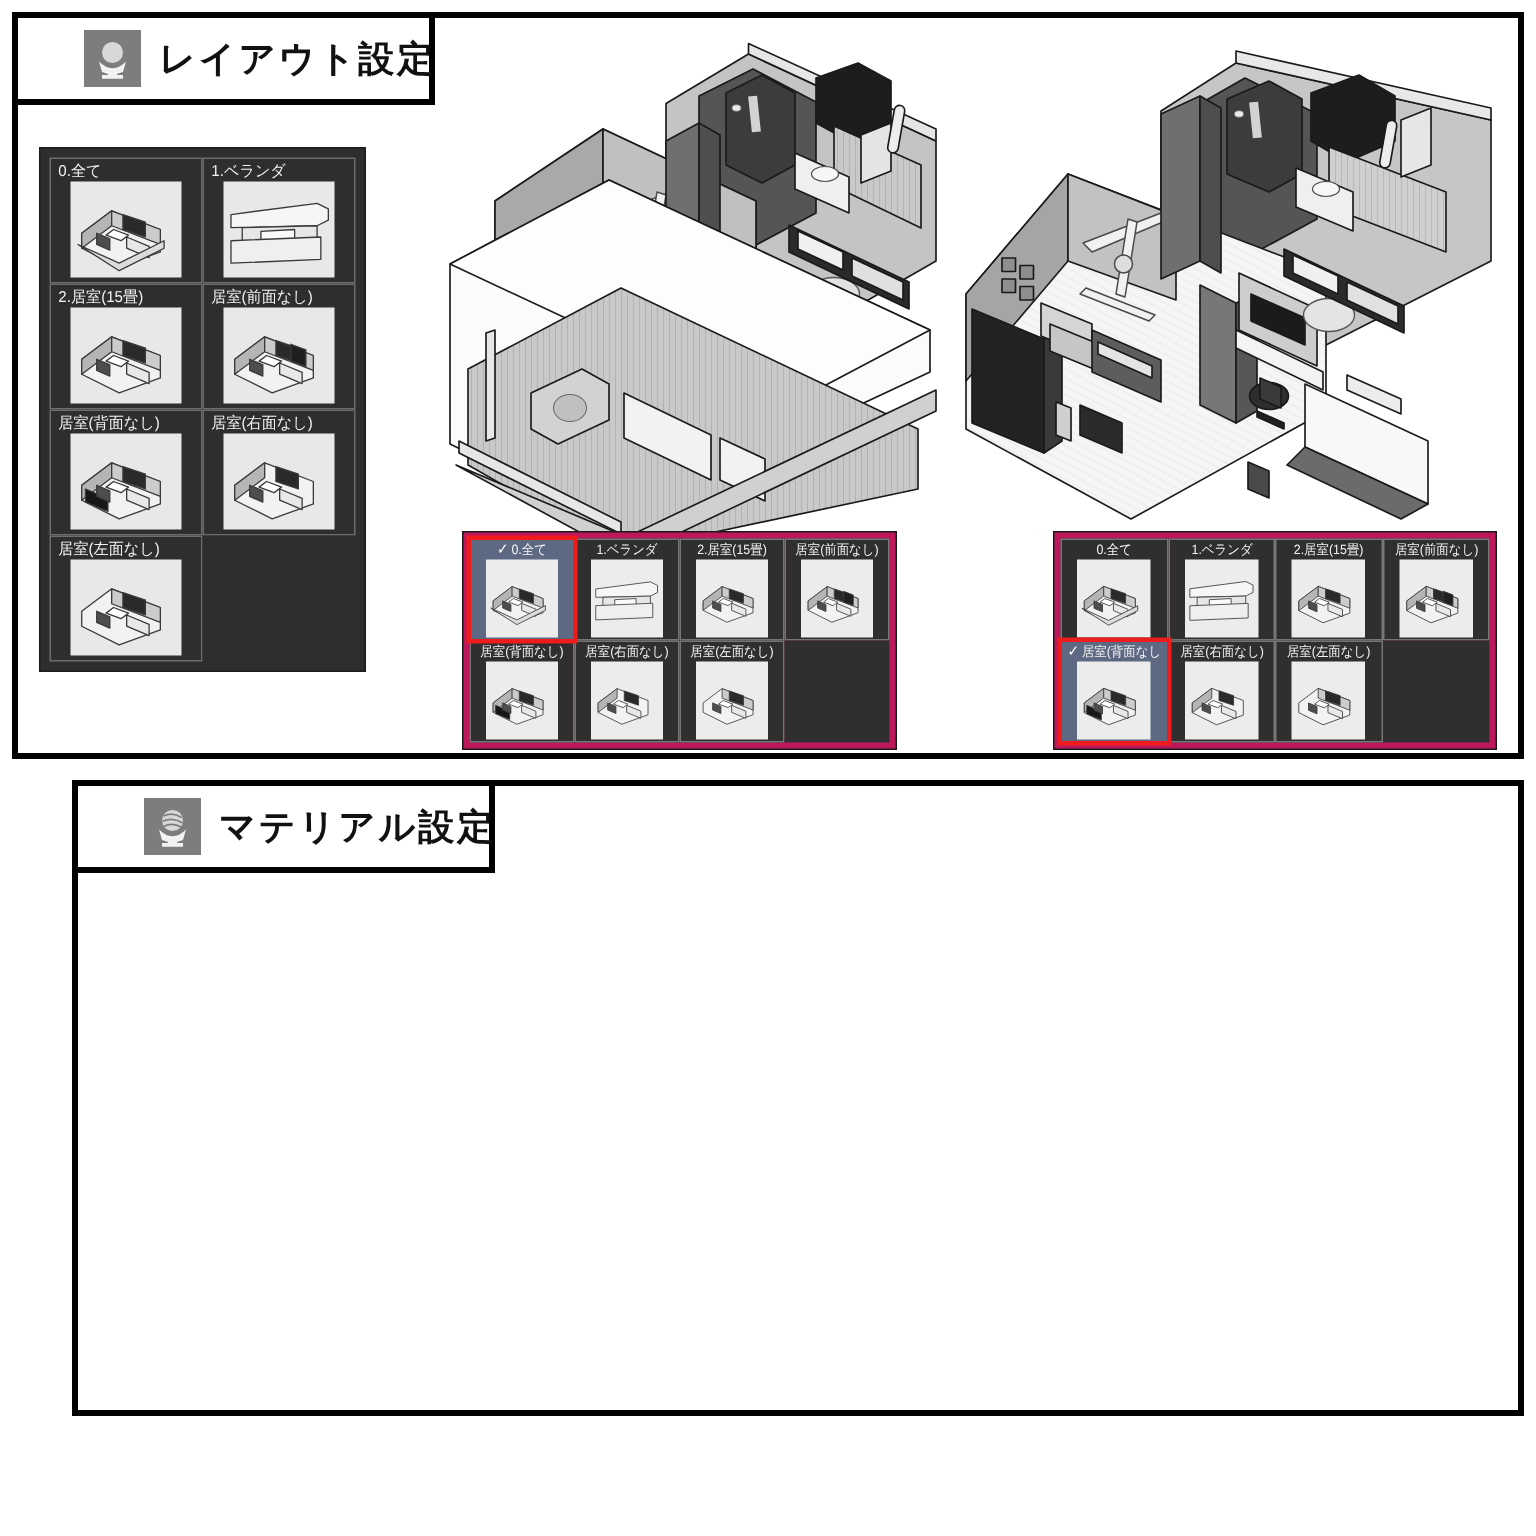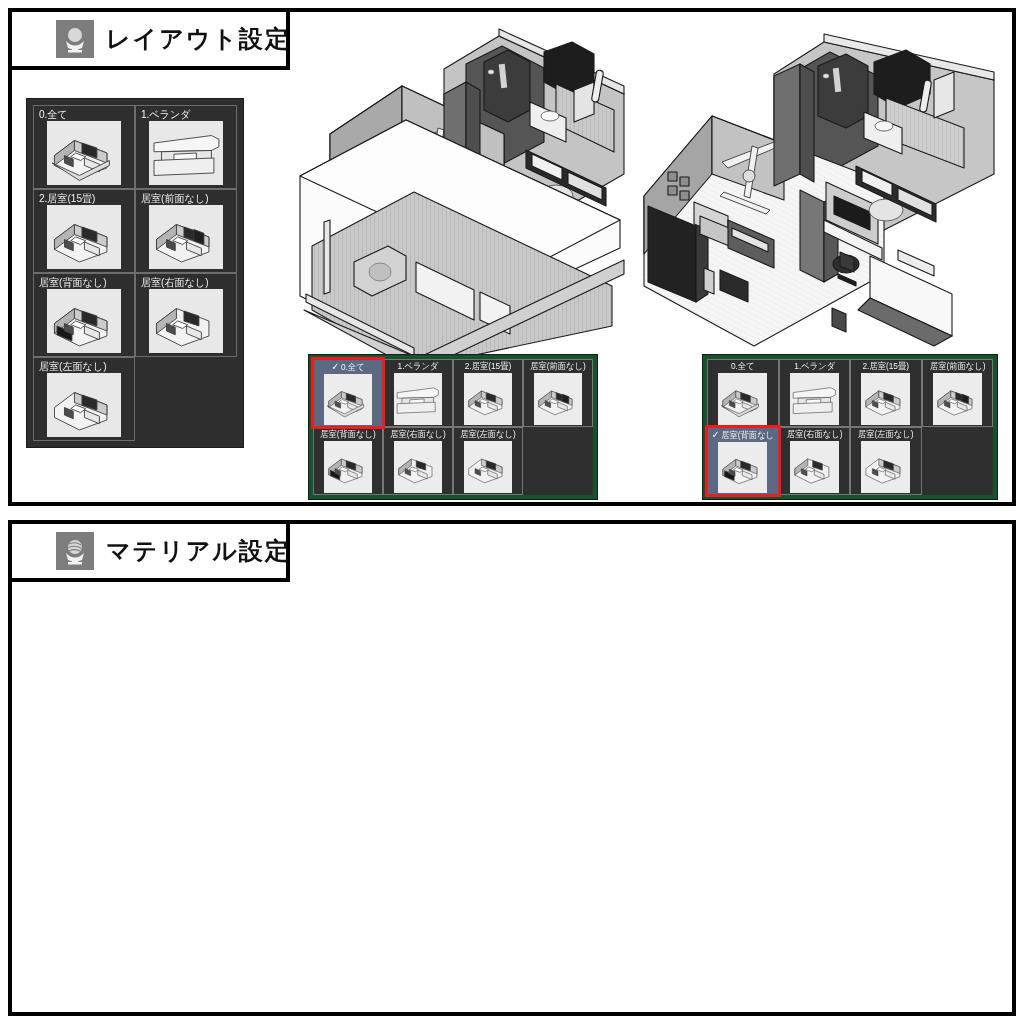--- a/index.html
+++ b/index.html
@@ -15,21 +15,21 @@
 
   
   .panel{
     position:absolute;
     left:8px;right:8px;
     border:4px solid #000;
     background:#fff;
     box-sizing:border-box;
   }
   #panel-layout{top:8px;height:498px;}
-  #panel-material{top:520px;height:496px;}
+  #panel-material{top:520px;height:424px;margin-left:40px;}
 
   
   .sec-head{
     position:absolute;
     left:-4px;top:-4px;
     border:4px solid #000;
     background:#fff;
     box-sizing:border-box;
     height:62px;
     width:282px;
@@ -85,21 +85,21 @@
   .note{
     position:absolute;
     font-size:15.5px;color:#111;font-weight:700;white-space:nowrap;
     letter-spacing:.5px;
   }
   #note-layout{left:20px;top:452px;}
 
   
   .strip{
     position:absolute;
-    background:#14532d;
+    background:#be185d;
     box-sizing:border-box;
     padding:4px;
     border:1px solid #1a1a1a;
     display:flex;flex-wrap:wrap;
     align-content:flex-start;
   }
   .strip .scell{
     box-sizing:border-box;
     width:25%;height:50%;
     border:1px solid #767676;

